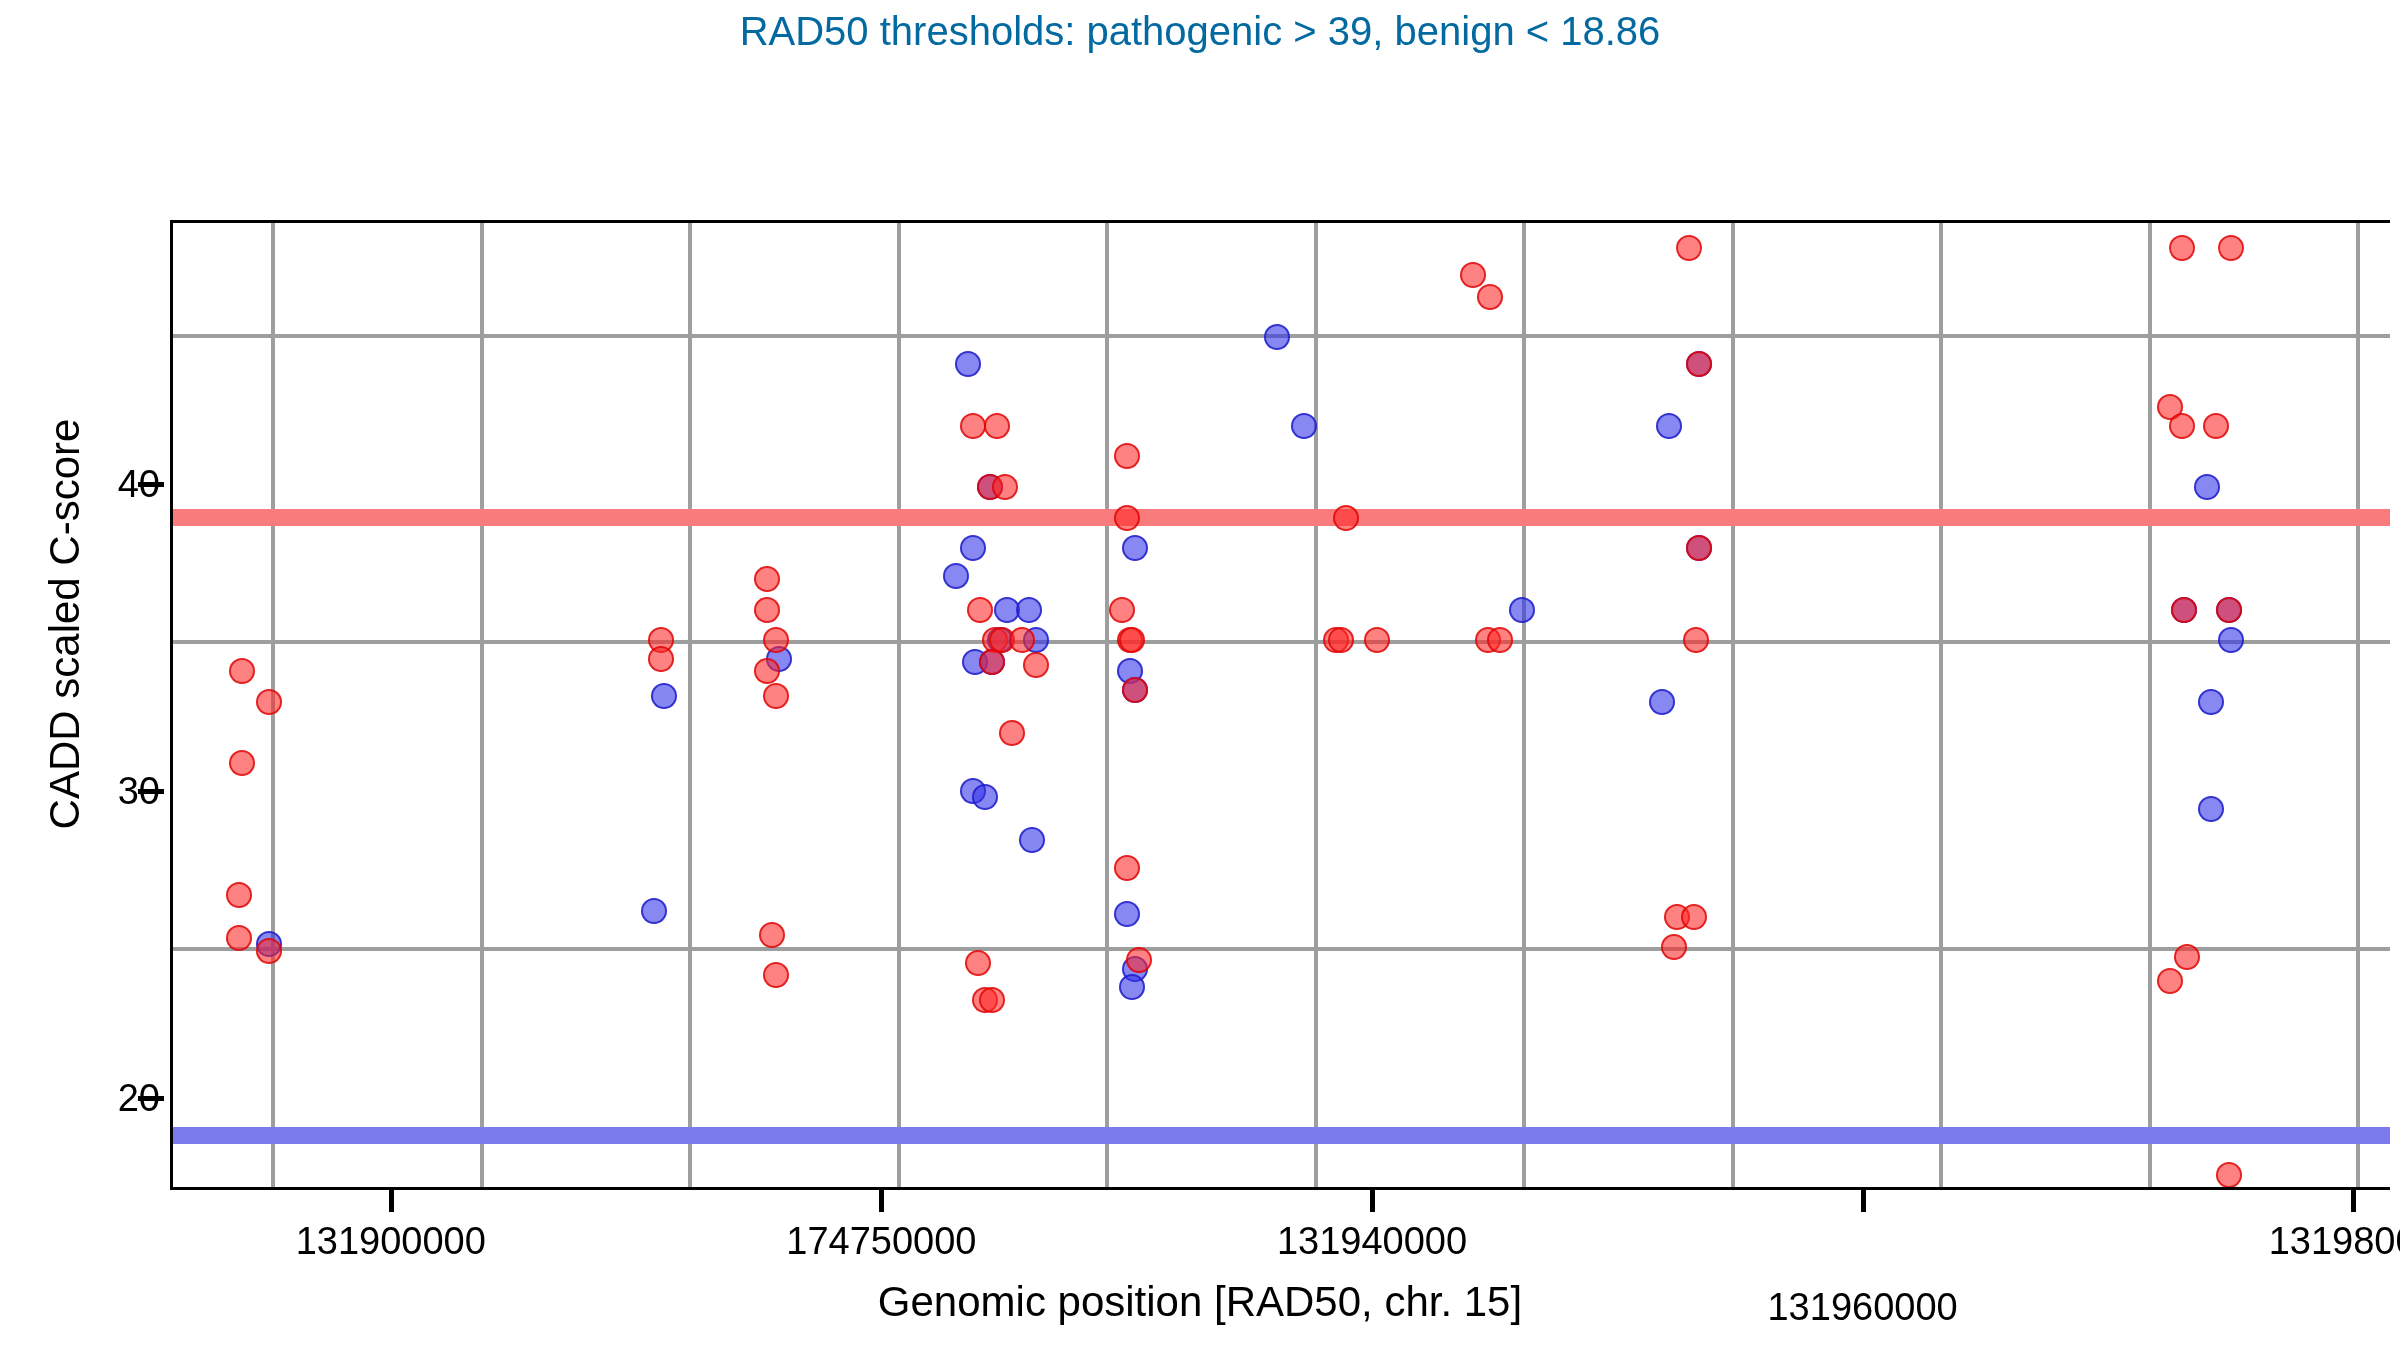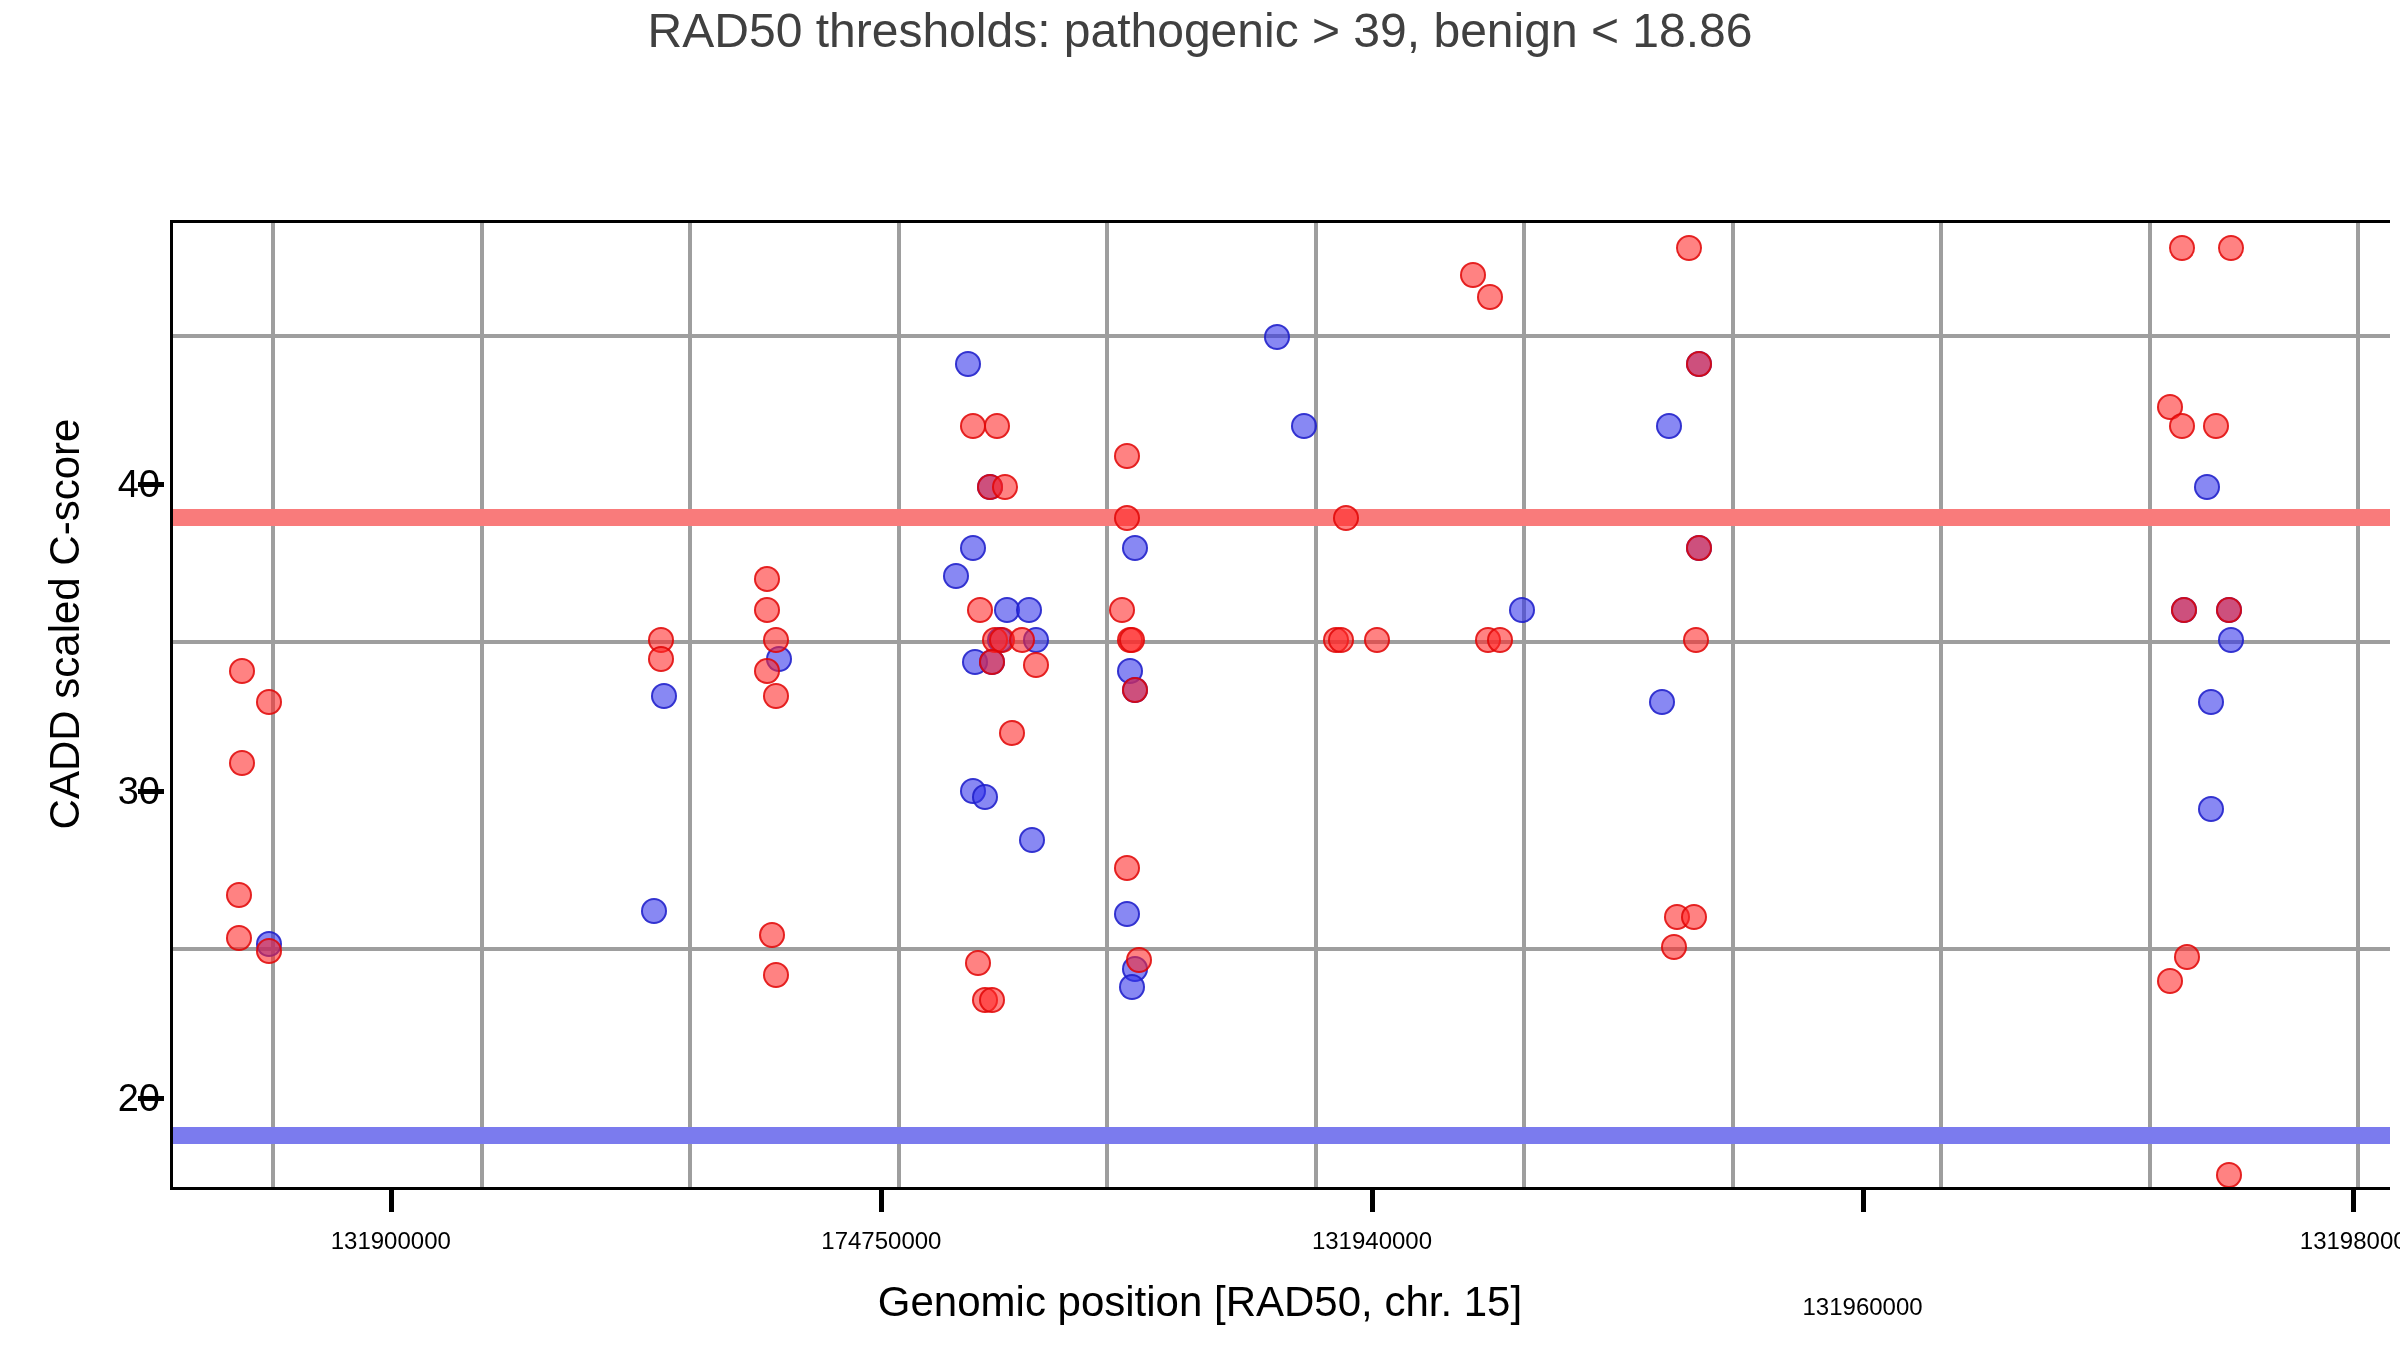--- a/index.html
+++ b/index.html
@@ -5,21 +5,21 @@
 <style>
   html,body{margin:0;padding:0;background:#ffffff;}
   body{width:2400px;height:1350px;font-family:"Liberation Sans",sans-serif;color:#000;}
   #root{position:relative;width:2400px;height:1350px;overflow:hidden;}
 
   
   #title{
     position:absolute;left:0;top:8px;width:2400px;
     text-align:center;line-height:46px;
   }
-  #title .tline{font-size:48px;color:#404040;white-space:nowrap;}
+  #title .tline{font-size:40px;color:#0369a1;white-space:nowrap;}
 
   
   #plot{
     position:absolute;
     left:170px;top:220px;
     width:2220px;height:970px;
     border:3px solid #000;
     border-right:none;
     box-sizing:border-box;
     background:#fff;
@@ -45,21 +45,21 @@
   
   #yticks{position:absolute;left:0;top:0;width:170px;height:1350px;}
   .ytick{position:absolute;right:10px;font-size:38px;line-height:38px;
          transform:translateY(-19px);text-align:right;white-space:nowrap;}
   .ytickmark{position:absolute;left:138px;width:26px;height:5px;background:#000;
              transform:translateY(-2px);}
 
   #xticks{position:absolute;left:0;top:0;width:2400px;height:1350px;}
   .xtickmark{position:absolute;width:5px;height:22px;background:#000;
              transform:translateX(-2px);}
-  .xtick{position:absolute;font-size:24px;line-height:38px;white-space:nowrap;
+  .xtick{position:absolute;font-size:38px;line-height:38px;white-space:nowrap;
          transform:translateX(-50%);}
 
   #ylabel{
     position:absolute;left:-255px;top:600px;width:640px;
     transform:rotate(-90deg);
     text-align:center;font-size:42px;white-space:nowrap;
   }
   #xlabel{
     position:absolute;left:0;top:1278px;width:2400px;
     text-align:center;font-size:42px;white-space:nowrap;

